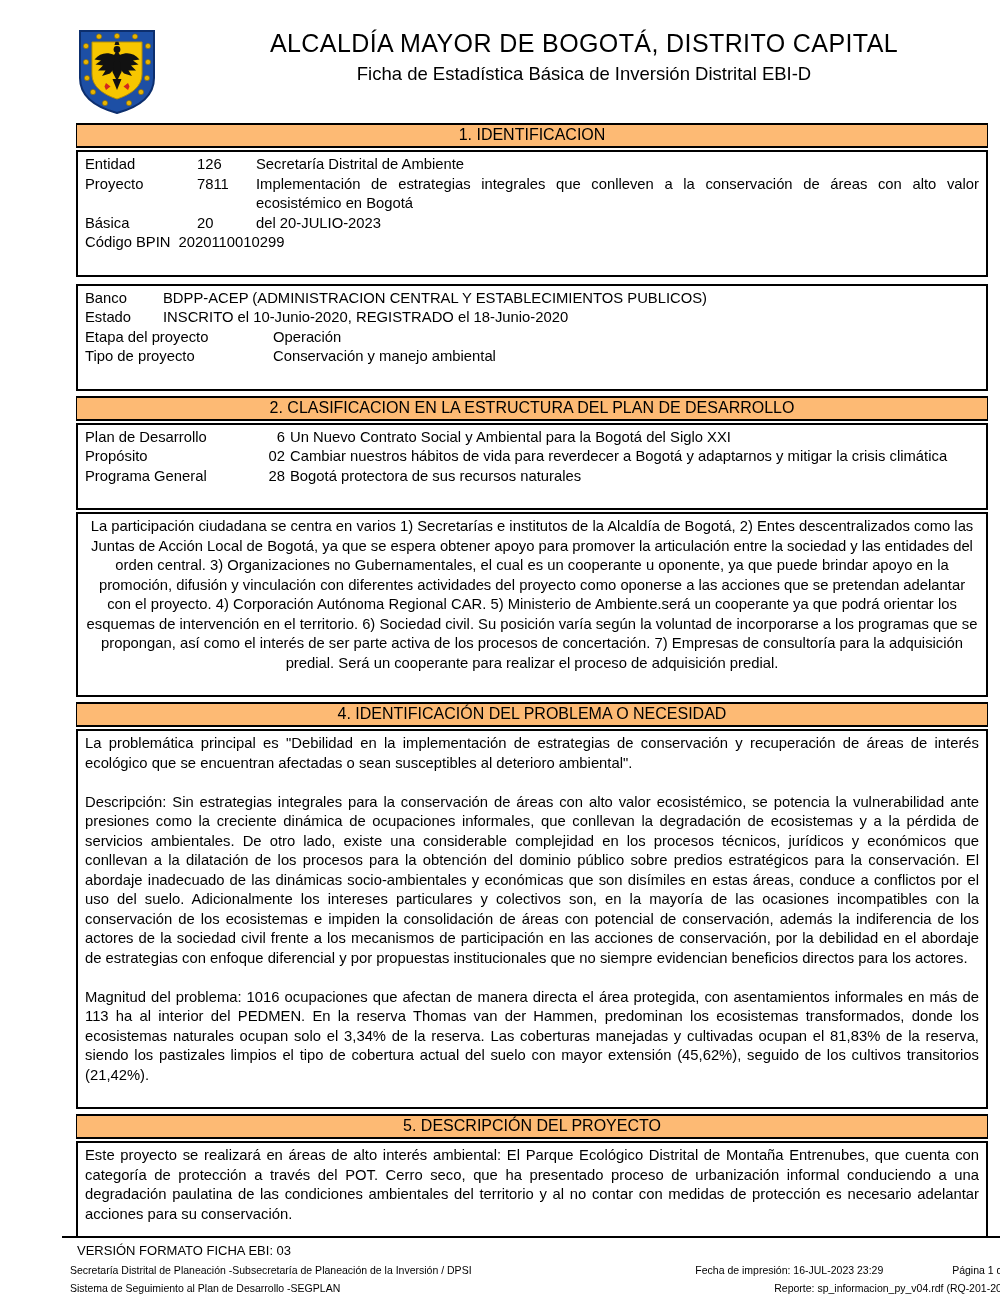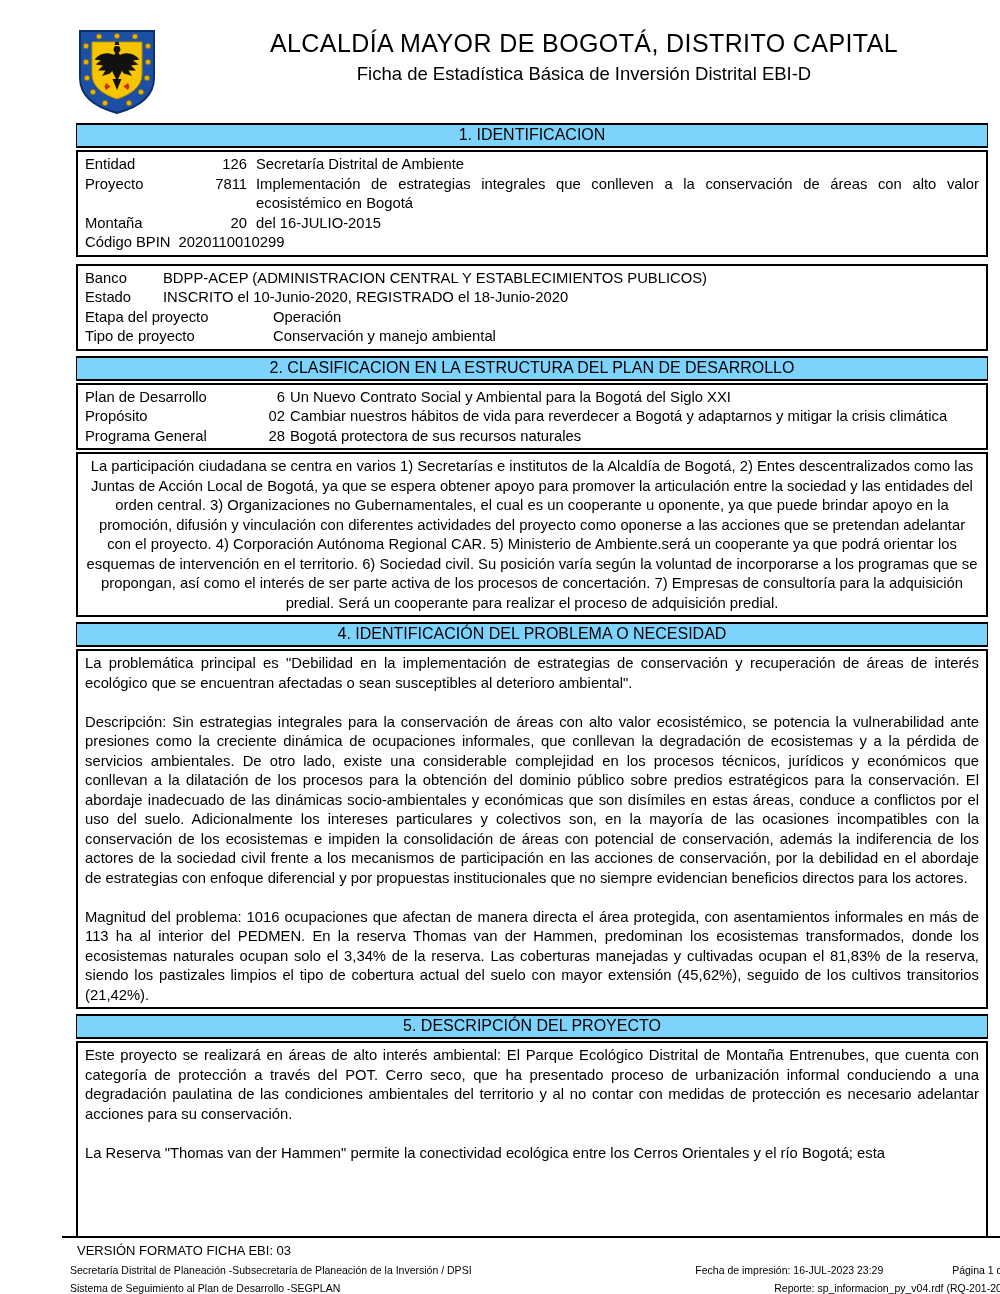--- a/index.html
+++ b/index.html
@@ -9,31 +9,31 @@
 
   
   .hdr { display: flex; align-items: flex-start; margin: 28px 35px 2px 45px; flex: none; }
   .logo { width: 80px; height: 88px; flex: none; margin-right: 14px; }
   .titles { flex: 1; text-align: center; padding-top: 1px; }
   .t1 { font-size: 25px; letter-spacing: 0.4px; white-space: nowrap; }
   .t2 { font-size: 16.5px; margin-top: 4px; }
   .t3 { font-size: 18.5px; margin-top: 5px; }
 
   
-  .bar { margin: 5px 44px 0; background: #7dd3fc; border: 1px solid #000;
+  .bar { margin: 5px 44px 0; background: #fdba74; border: 1px solid #000;
          border-top-width: 2px; border-bottom-width: 2px; text-align: center;
          font-size: 16px; line-height: 18px; padding: 1px 0 2px; flex: none; }
-  .box { margin: 2px 44px 0; border: 2px solid #000; padding: 3px 7px 2px;
+  .box { margin: 2px 44px 0; border: 2px solid #000; padding: 3px 7px 22px;
          font-size: 14.8px; line-height: 19.5px; flex: none; }
   .box.grow { flex: 1 1 0; border-bottom: none; overflow: hidden; }
 
   
   .frow { display: flex; align-items: flex-start; }
   .id-lbl  { width: 112px; flex: none; }
-  .id-code { width: 50px; flex: none; text-align: right; }
+  .id-code { width: 50px; flex: none; text-align: left; }
   .id-val  { flex: 1; margin-left: 9px; }
   .just    { text-align: justify; }
   .cls-lbl  { width: 158px; flex: none; }
   .cls-code { width: 42px; flex: none; text-align: right; }
   .cls-val  { flex: 1; margin-left: 5px; }
   .lbl-sm { width: 78px; flex: none; }
   .lbl-lg { width: 188px; flex: none; }
   .reg-val { flex: 1; }
   .bpin-lbl { margin-right: 8px; }
 
@@ -100,23 +100,23 @@
       <span class="id-lbl">Entidad</span>
       <span class="id-code">126</span>
       <span class="id-val">Secretaría Distrital de Ambiente</span>
     </div>
     <div class="frow">
       <span class="id-lbl">Proyecto</span>
       <span class="id-code">7811</span>
       <span class="id-val just">Implementación de estrategias integrales que conlleven a la conservación de áreas con alto valor ecosistémico en Bogotá</span>
     </div>
     <div class="frow">
-      <span class="id-lbl">Montaña</span>
+      <span class="id-lbl">Básica</span>
       <span class="id-code">20</span>
-      <span class="id-val">del 16-JULIO-2015</span>
+      <span class="id-val">del 20-JULIO-2023</span>
     </div>
     <div class="frow">
       <span class="bpin-lbl">Código BPIN</span>
       <span>2020110010299</span>
     </div>
   </div>
 
   <div class="box" style="margin-top:7px">
     <div class="frow">
       <span class="lbl-sm">Banco</span>

